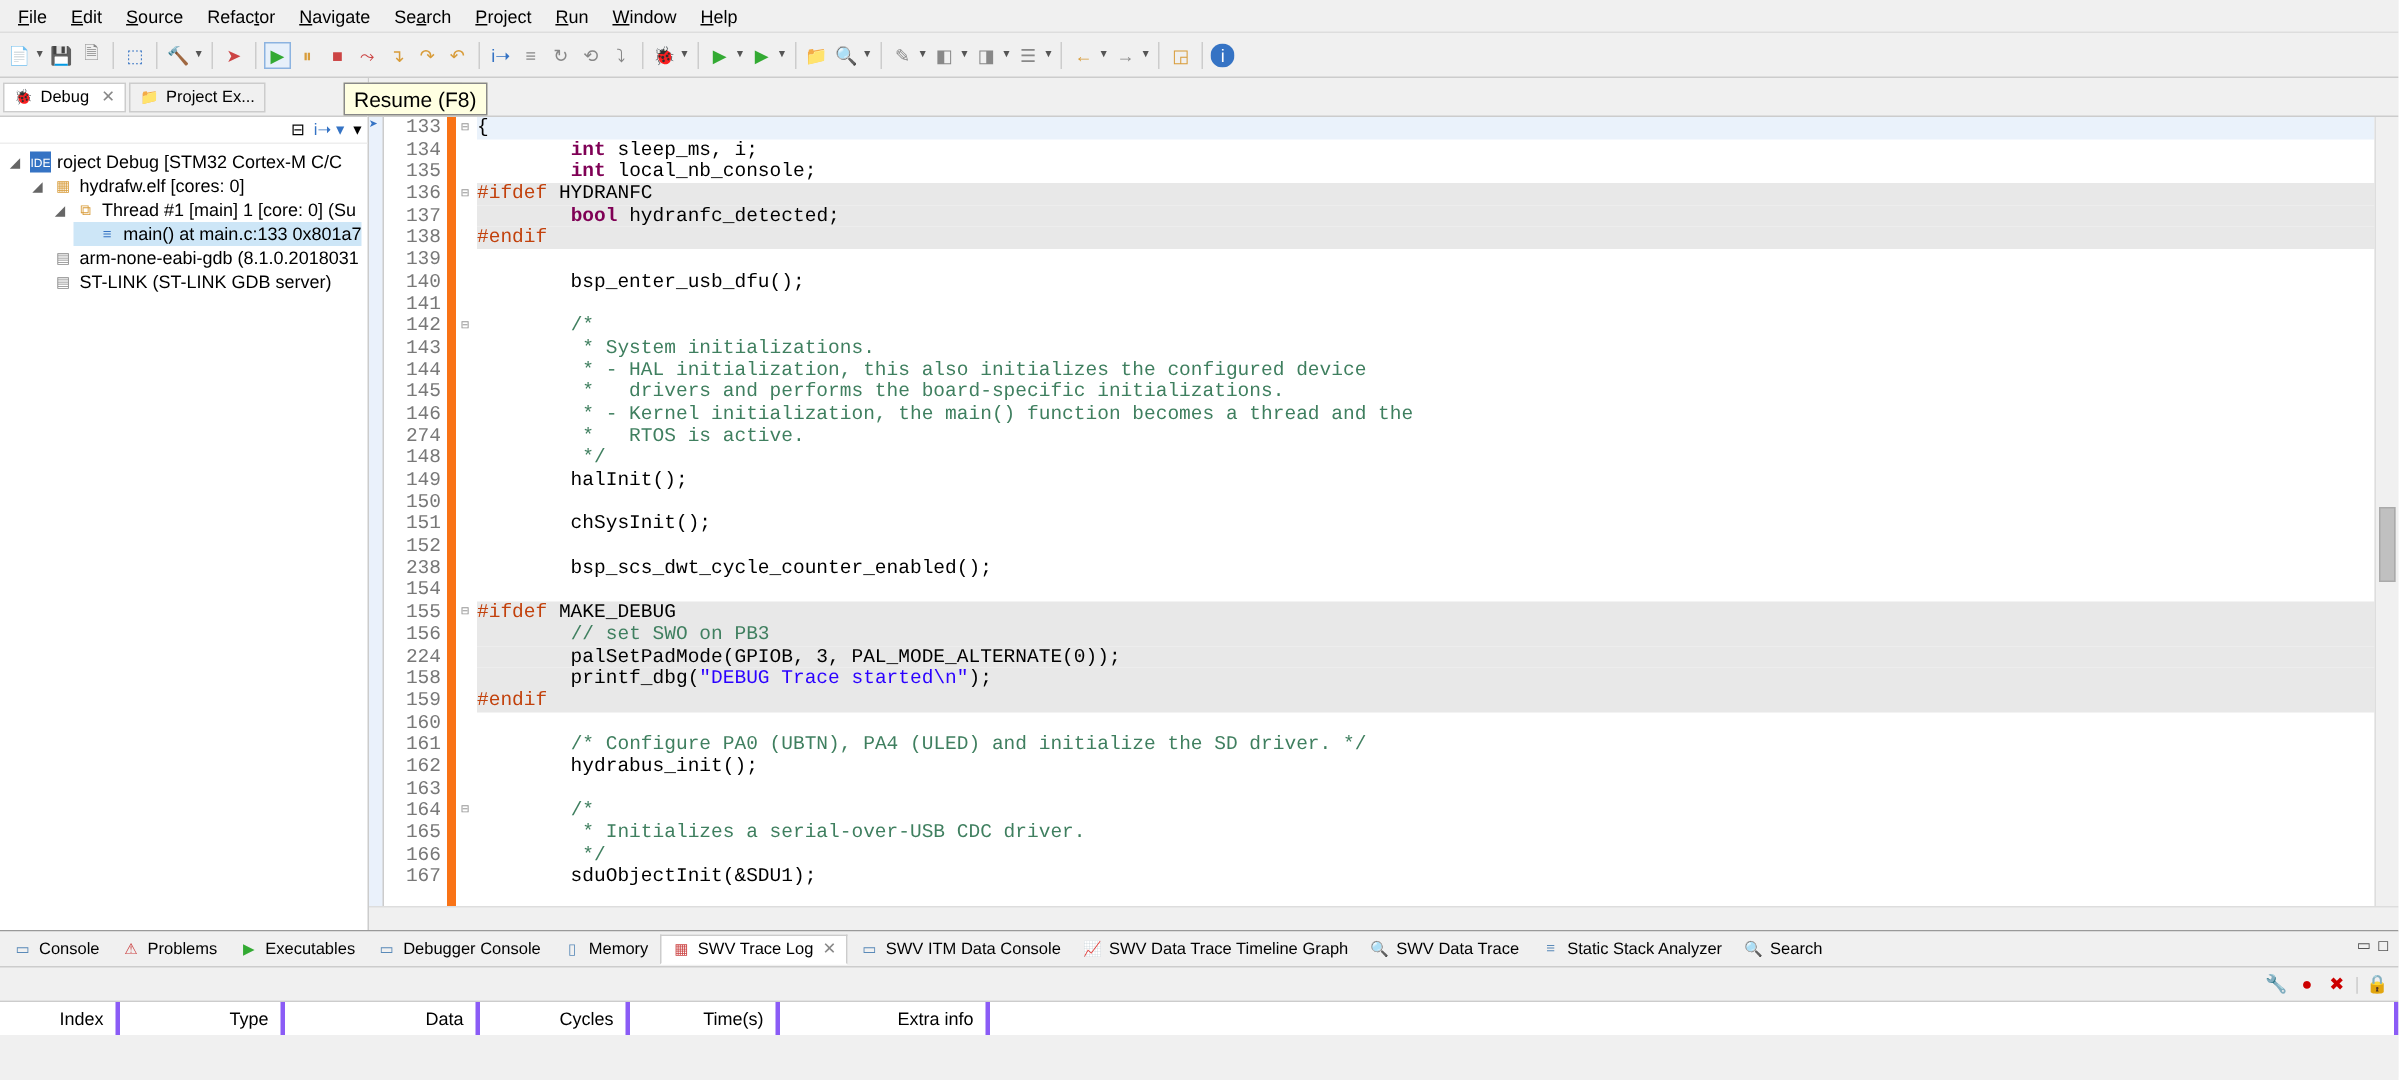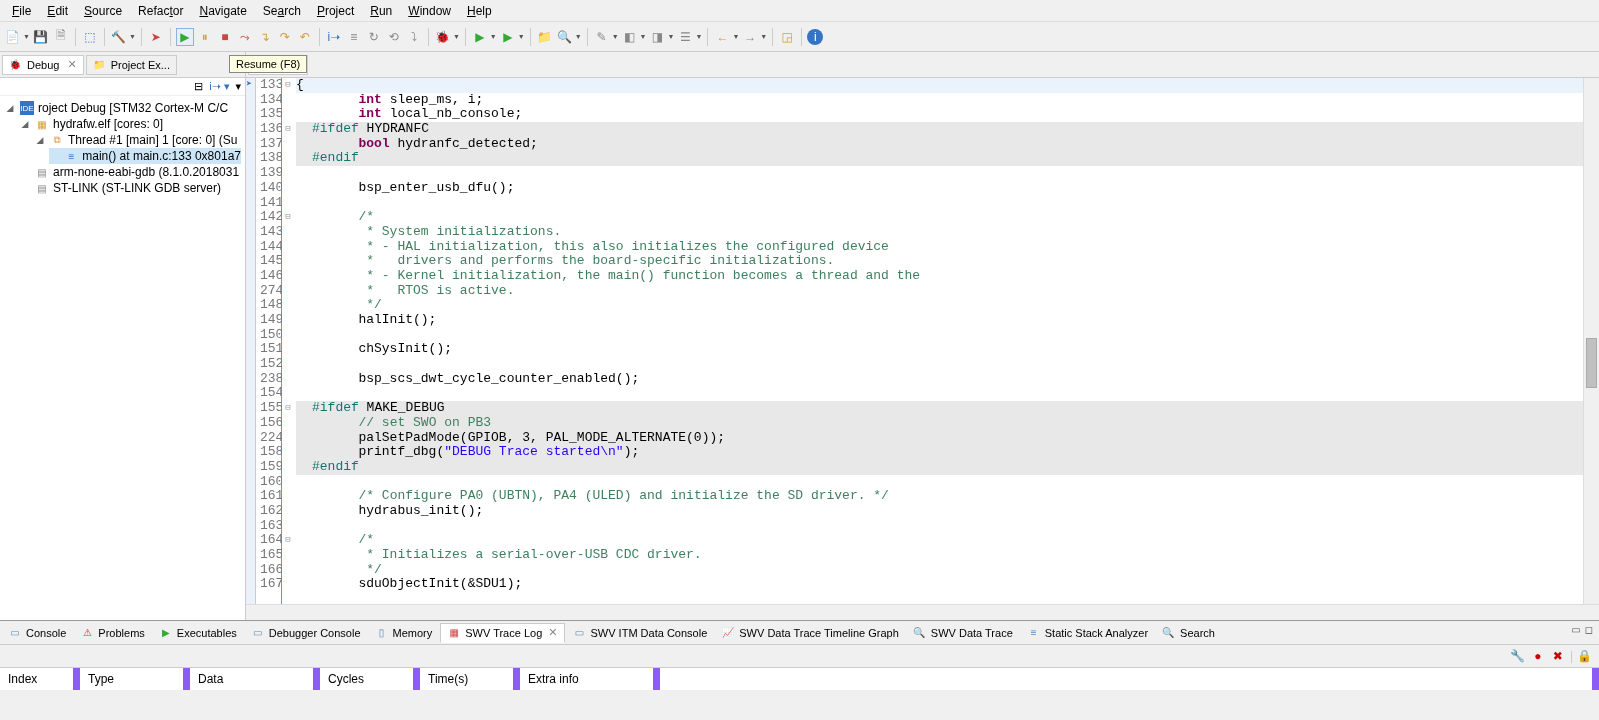--- a/index.html
+++ b/index.html
@@ -104,54 +104,54 @@
   border-bottom: 1px solid #ccc;
   height: 26px;
   align-items: center;
   padding: 2px;
 }
 .tooltip {
   position: absolute;
   background: #ffffe1;
   border: 1px solid #888;
   padding: 2px 6px;
-  font-size: 11px;
+  font-size: 14px;
   z-index: 100;
 }
 .code-body {
   display: flex;
   flex: 1;
   overflow: hidden;
   font-family: Consolas, "Courier New", monospace;
   font-size: 13px;
 }
 .vruler { width: 10px; background: #eaf1fb; border-right: 1px solid #ccc; position: relative;}
 .arrow-marker { position: absolute; top: 0; left: 0; color: #3573c4; font-size: 10px; }
 .gutter {
   background: #fff;
   color: #787878;
   text-align: right;
   padding: 0 4px 0 4px;
-  border-right: 1px solid #f97316;
+  border-right: 6px solid #f97316;
   user-select: none;
-  width: 26px;
+  width: 48px;
 }
 .fold { width: 12px; background: #fff; color: #999; font-size: 9px; text-align: center;}
 .code {
   flex: 1;
   background: #fff;
   white-space: pre;
   padding-left: 2px;
 }
 .code-line { height: 14.7px; line-height: 14.7px; }
 .hl-line { background: #eaf2fb; }
 .kw { color: #7f0055; font-weight: bold; }
 .str { color: #2a00ff; }
 .cmt { color: #3f7f5f; }
-.pp { color: #0f766e; padding-left: 16px; }
+.pp { color: #c2410c; }
 .gray-bg { background: #e8e8e8; }
 .bottom-panel {
   border-top: 1px solid #999;
   background: #f0f0f0;
   height: 98px;
 }
 .bottom-tabs {
   display: flex;
   padding: 2px;
   gap: 2px;
@@ -175,21 +175,21 @@
 }
 .btab .x { color: #888; margin-left: 2px; }
 .bottom-toolbar { display: flex; justify-content: flex-end; padding: 2px 6px; gap: 4px; height: 22px; align-items: center;}
 .bt-icon { width: 16px; height: 16px; display: inline-flex; align-items:center; justify-content:center; font-size: 12px; cursor: pointer;}
 .table-head {
   display: flex;
   border-top: 1px solid #ccc;
   background: #fff;
   font-size: 12px;
 }
-.th { padding: 4px 8px; border-right: 7px solid #8b5cf6; }
+.th { padding: 4px 8px; border-right: 3px solid #8b5cf6; text-align: right; }
 .scrollbar-v { width: 16px; background: #f0f0f0; border-left: 1px solid #ddd; position: relative;}
 .sb-thumb { position: absolute; left: 2px; right: 2px; top: 260px; height: 50px; background: #c0c0c0; border: 1px solid #aaa;}
 .scrollbar-h { height: 16px; background: #f0f0f0; border-top: 1px solid #ddd; }
 .panel-ctrl { position: absolute; right: 6px; display: flex; gap: 4px; font-size: 10px; color: #555;}
 </style>
 </head>
 <body>
 
 <div class="menubar">
   <div><span class="ul">F</span><span>ile</span></div>

